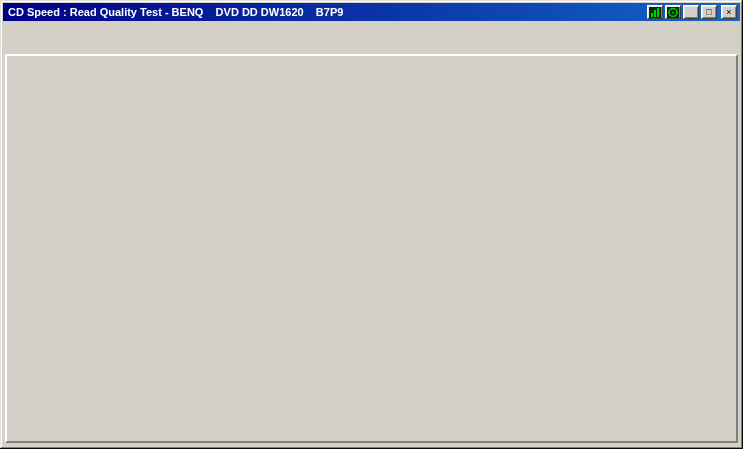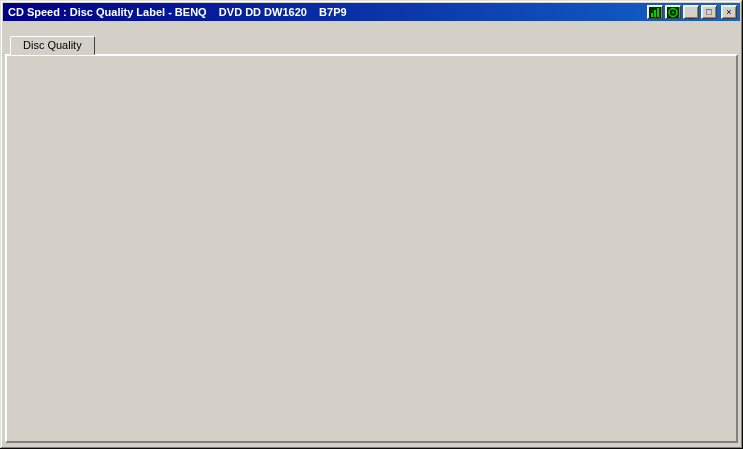--- a/index.html
+++ b/index.html
@@ -60,21 +60,21 @@
   .prog-row{position:absolute;left:570px;width:157px;font-size:11px;height:14px;}
   .prog-row .lbl{color:#000;}
   .pval{position:absolute;right:0;color:#000;white-space:nowrap;}
 </style>
 </head>
 <body>
 
 <div class="window" id="win">
 
   <div class="titlebar">
-    <span class="title">CD Speed : Disc Quality Label - BENQ    DVD DD DW1620    B7P9</span>
+    <span class="title">CD Speed : Read Quality Test - BENQ    DVD DD DW1620    B7P9</span>
     <span class="tb-right">
       <button class="tb-icon">
         <svg width="12" height="11">
           <rect x="0" y="0" width="12" height="11" fill="#003000"></rect>
           <rect x="2" y="6" width="2" height="4" fill="#00d000"></rect>
           <rect x="5" y="3" width="2" height="7" fill="#00d000"></rect>
           <rect x="8" y="1" width="2" height="9" fill="#00d000"></rect>
         </svg>
       </button>
       <button class="tb-icon">
@@ -89,21 +89,20 @@
         </button>
       <button class="tb-btn">
           <span>□</span>
         </button>
       <button class="tb-btn" style="margin-left:2px">
           <span>×</span>
         </button>
     </span>
   </div>
 
-  <div class="tab">Disc Quality</div>
 
   <div class="panel"></div>
 
   <div class="recorded">
     <span>recorded with</span><span class="chev">∨</span>
   </div>
 
   <svg id="topChart" class="plot" width="450" height="130">
       <rect x="0" y="0" width="450" height="130" fill="#000000"></rect>
       <path d="M0,130L0,14.4L1,86.6L2,78.0L3,8.4L4,21.7L5,73.4L6,1.8L7,29.6L8,60.7L9,74.5L10,58.4L11,0.2L12,12.0L13,75.7L14,71.7L15,81.8L16,43.6L17,0.5L18,30.3L19,0.0L20,54.5L21,40.3L22,44.7L23,77.6L24,82.5L25,7.9L26,71.1L27,56.6L28,76.7L29,37.7L30,67.1L31,56.3L32,54.4L33,79.5L34,31.8L35,31.0L36,50.6L37,73.0L38,48.9L39,34.1L40,42.1L41,85.8L42,4.6L43,53.0L44,32.2L45,15.1L46,84.1L47,69.7L48,60.8L49,65.7L50,60.6L51,68.6L52,60.4L53,76.6L54,31.9L55,3.4L56,8.7L57,55.6L58,7.8L59,83.7L60,53.5L61,59.5L62,50.0L63,66.5L64,59.7L65,67.3L66,69.1L67,56.7L68,22.8L69,63.3L70,78.3L71,77.2L72,75.1L73,75.3L74,48.9L75,73.5L76,59.3L77,71.1L78,82.9L79,31.3L80,71.0L81,59.4L82,87.3L83,77.3L84,64.9L85,62.3L86,49.5L87,71.7L88,54.6L89,10.2L90,86.4L91,61.9L92,25.0L93,78.8L94,29.4L95,58.8L96,40.1L97,67.1L98,23.0L99,74.0L100,41.0L101,25.7L102,41.6L103,33.4L104,54.5L105,31.8L106,63.1L107,55.2L108,21.0L109,37.3L110,66.6L111,87.7L112,0.8L113,62.2L114,62.5L115,58.9L116,11.0L117,86.5L118,80.1L119,55.0L120,77.2L121,35.3L122,58.2L123,83.3L124,58.7L125,10.0L126,0.9L127,12.1L128,75.7L129,56.9L130,38.4L131,45.5L132,44.8L133,71.9L134,82.6L135,3.8L136,31.8L137,75.5L138,53.5L139,49.4L140,69.5L141,51.9L142,83.6L143,35.1L144,56.2L145,62.5L146,84.5L147,7.7L148,57.0L149,32.6L150,73.1L151,59.2L152,51.8L153,61.1L154,56.7L155,50.6L156,75.2L157,59.1L158,43.0L159,72.0L160,84.0L161,55.6L162,58.4L163,84.1L164,70.6L165,62.2L166,18.7L167,9.7L168,8.5L169,57.4L170,71.8L171,27.8L172,68.6L173,63.8L174,74.8L175,78.8L176,72.9L177,83.9L178,9.6L179,72.9L180,48.9L181,8.9L182,17.8L183,0.3L184,28.4L185,58.7L186,19.8L187,59.9L188,66.4L189,82.1L190,38.0L191,55.2L192,77.6L193,10.0L194,59.0L195,2.2L196,50.2L197,51.5L198,75.5L199,30.2L200,80.1L201,62.6L202,40.5L203,55.5L204,41.2L205,86.3L206,36.9L207,81.4L208,53.0L209,48.9L210,73.5L211,18.1L212,71.0L213,77.8L214,62.7L215,79.1L216,74.5L217,76.5L218,49.5L219,66.0L220,75.3L221,57.9L222,63.9L223,70.6L224,83.9L225,72.2L226,58.7L227,60.7L228,72.2L229,75.2L230,34.0L231,68.5L232,50.3L233,49.0L234,60.4L235,77.9L236,57.7L237,24.6L238,65.3L239,63.1L240,51.1L241,84.3L242,61.3L243,26.7L244,58.9L245,11.3L246,39.5L247,69.8L248,10.2L249,65.6L250,52.6L251,8.3L252,78.3L253,54.2L254,8.5L255,73.9L256,61.6L257,49.6L258,27.1L259,72.3L260,57.3L261,81.5L262,76.5L263,84.7L264,64.4L265,50.5L266,83.8L267,76.1L268,60.3L269,58.5L270,42.6L271,3.6L272,53.8L273,52.7L274,58.9L275,83.1L276,32.3L277,60.4L278,85.5L279,49.8L280,70.4L281,66.1L282,22.3L283,70.0L284,40.1L285,82.3L286,1.8L287,61.2L288,40.3L289,58.4L290,86.2L291,49.6L292,83.0L293,5.2L294,84.7L295,71.4L296,25.6L297,73.8L298,65.9L299,7.8L300,54.1L301,77.4L302,68.4L303,68.4L304,53.8L305,0.2L306,7.5L307,59.7L308,75.4L309,80.8L310,63.9L311,14.4L312,4.4L313,76.5L314,2.2L315,11.5L316,15.6L317,73.6L318,75.4L319,69.6L320,65.8L321,50.2L322,0.1L323,51.6L324,10.0L325,58.4L326,85.8L327,7.0L328,66.3L329,73.7L330,13.5L331,61.6L332,38.3L333,63.3L334,8.6L335,83.6L336,58.6L337,77.8L338,49.8L339,87.6L340,14.4L341,28.1L342,74.5L343,54.1L344,29.0L345,86.1L346,78.5L347,68.4L348,78.5L349,28.7L350,49.0L351,34.6L352,78.4L353,78.0L354,1.5L355,15.7L356,52.1L357,14.6L358,67.9L359,58.4L360,84.1L361,64.0L362,51.2L363,66.8L364,62.0L365,61.4L366,52.9L367,71.7L368,50.3L369,78.9L370,59.7L371,82.4L372,78.9L373,34.2L374,82.3L375,61.9L376,31.6L377,60.5L378,83.1L379,68.4L380,86.7L381,53.9L382,79.3L383,65.8L384,83.1L385,30.7L386,18.7L387,64.7L388,56.4L389,49.3L390,52.1L391,36.2L392,55.5L393,9.4L394,37.6L395,79.2L396,87.6L397,54.7L398,15.5L399,7.0L400,65.2L401,60.0L402,1.3L403,60.6L404,57.0L405,74.7L406,7.9L407,84.2L408,74.0L409,68.4L410,57.6L411,17.1L412,64.1L413,68.6L414,82.9L415,65.0L416,62.9L417,27.0L418,33.6L419,66.4L420,82.6L421,50.3L422,61.2L423,79.6L424,16.7L425,59.2L426,18.1L427,85.4L428,49.8L429,80.1L430,58.4L431,13.2L432,63.3L433,84.7L434,14.8L435,66.4L436,85.6L437,74.1L438,82.3L439,77.6L440,74.0L441,57.5L442,67.3L443,83.2L444,51.6L445,74.2L446,65.2L447,64.0L448,1.9L449,66.9L450,54.1L450,130Z" fill="#00e8e8"></path>

